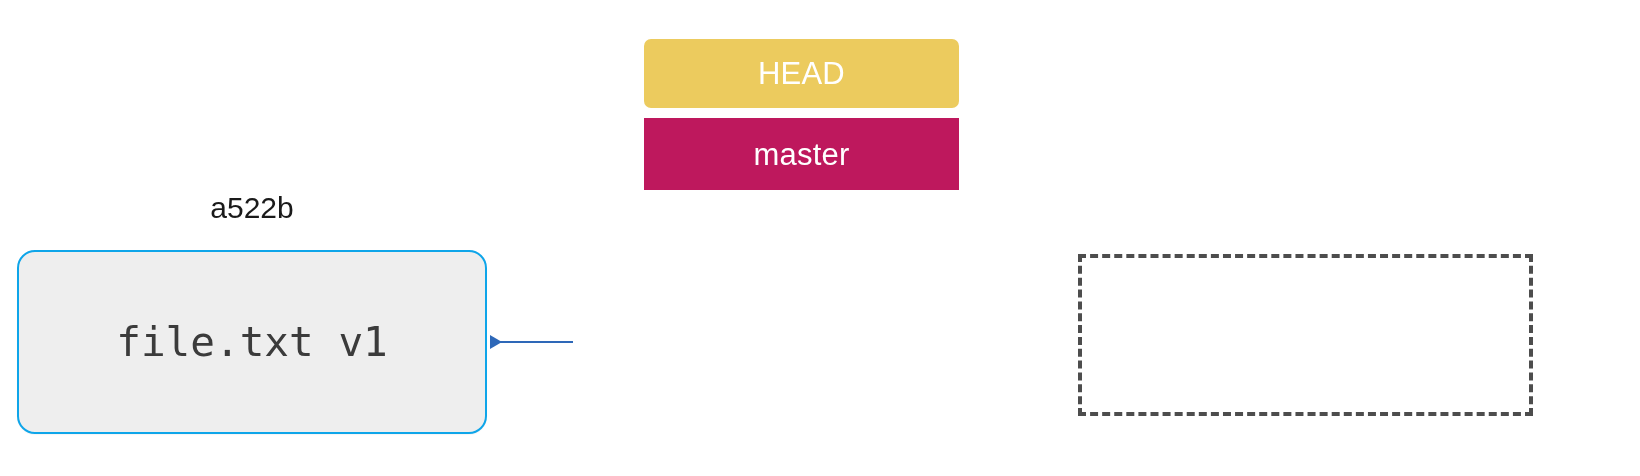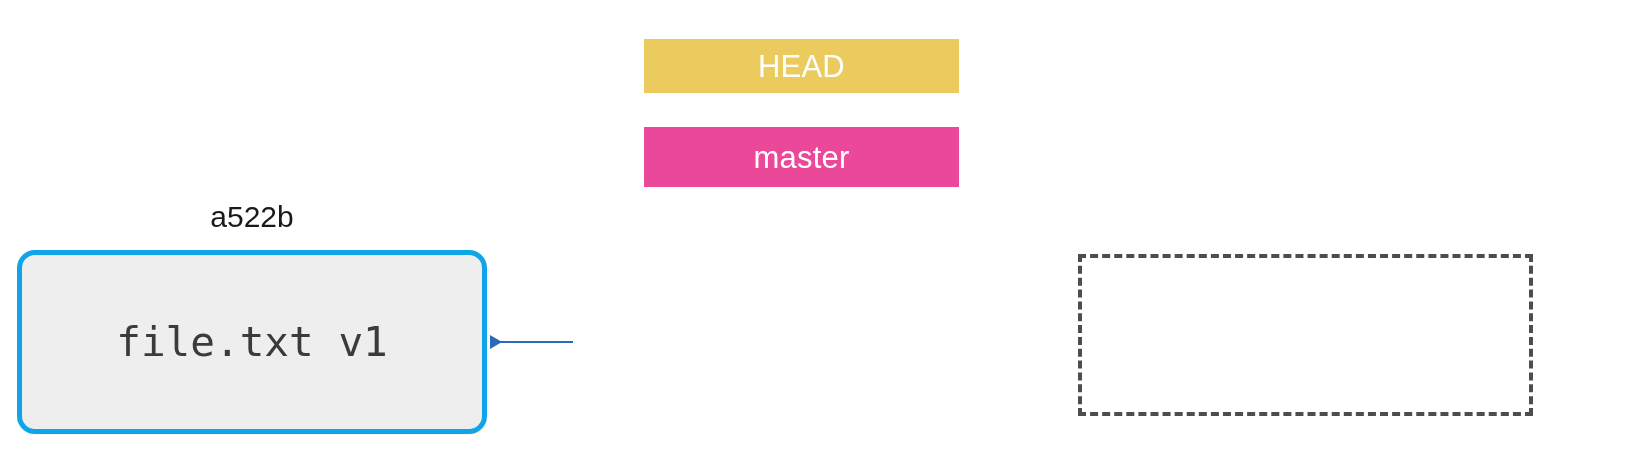--- a/index.html
+++ b/index.html
@@ -30,60 +30,59 @@
     font-size: 31px;
     line-height: 1;
     letter-spacing: 0.2px;
     font-family: "Liberation Sans", sans-serif;
     white-space: nowrap;
   }
   #ref-head {
     left: 644px;
     top: 39px;
     width: 315px;
-    height: 54px;
+    height: 69px;
     background: #eccb5e;
+    border-radius: 7px;
   }
   #ref-master {
     left: 644px;
     top: 118px;
     width: 315px;
-    height: 60px;
-    background: #ec4899;
-    margin-top: 9px;
+    height: 72px;
+    background: #be185d;
   }
 
   
   .commit-hash {
     position: absolute;
     text-align: center;
     color: #1a1a1a;
     font-size: 30px;
     line-height: 1;
     font-family: "Liberation Sans", sans-serif;
     white-space: nowrap;
   }
   #hash-a522b {
     left: 17px;
     top: 193px;
     width: 470px;
-    margin-top: 9px;
   }
   #hash-f1ee2 {
     left: 565px;
     top: 193px;
     width: 470px;
   }
 
   
   .commit-node {
     position: absolute;
     box-sizing: border-box;
     background: #eeeeee;
-    border: 5px solid #0ea5e9;
+    border: 2px solid #0ea5e9;
     border-radius: 18px;
     display: flex;
     align-items: center;
     justify-content: center;
     box-shadow: 0 1px 1px rgba(0,0,0,0.04);
   }
   .commit-node .node-text {
     font-family: "DejaVu Sans Mono", "Liberation Mono", monospace;
     font-size: 41px;
     line-height: 1;

